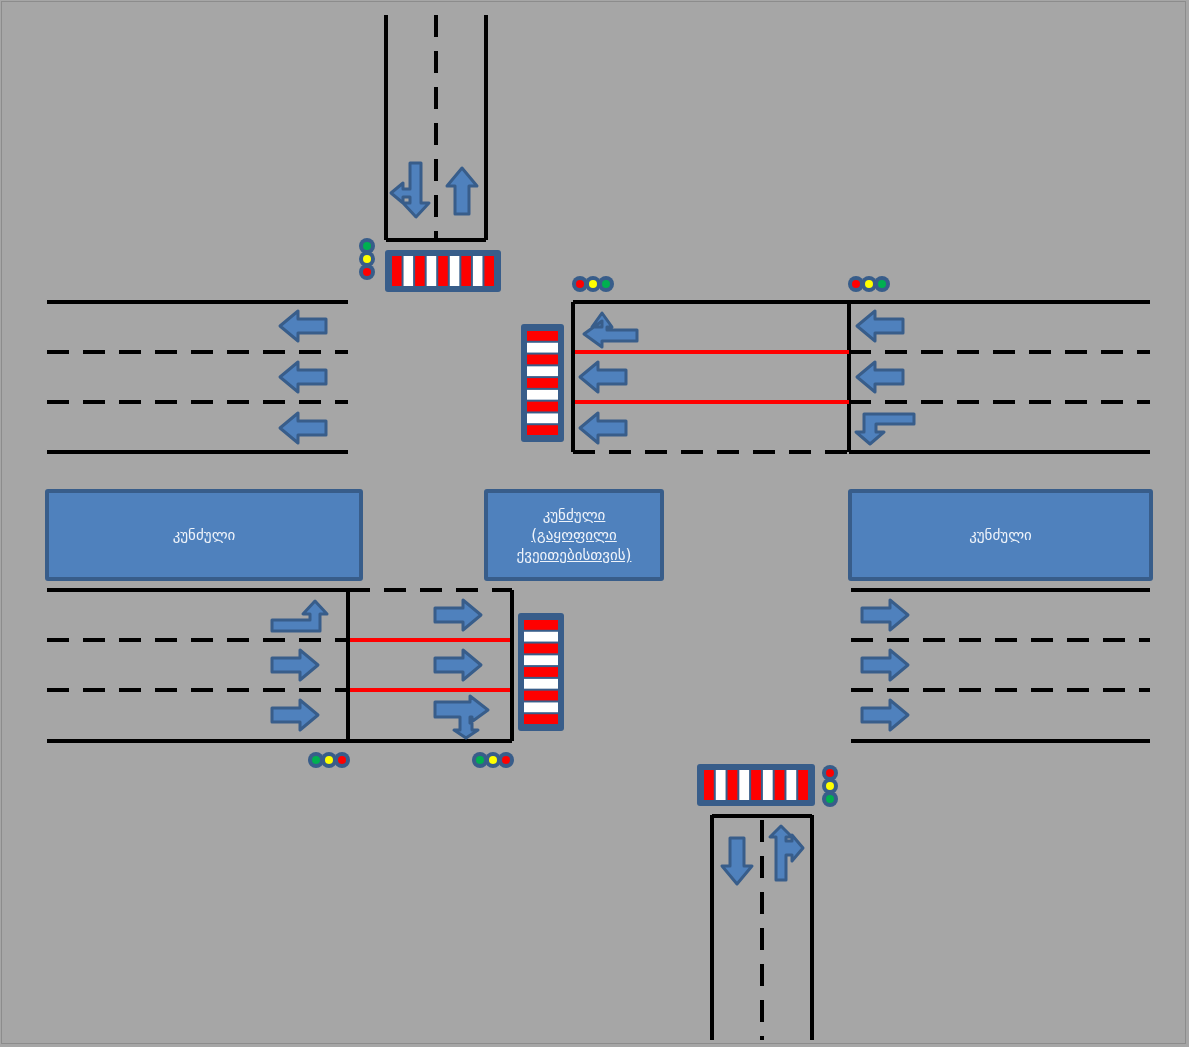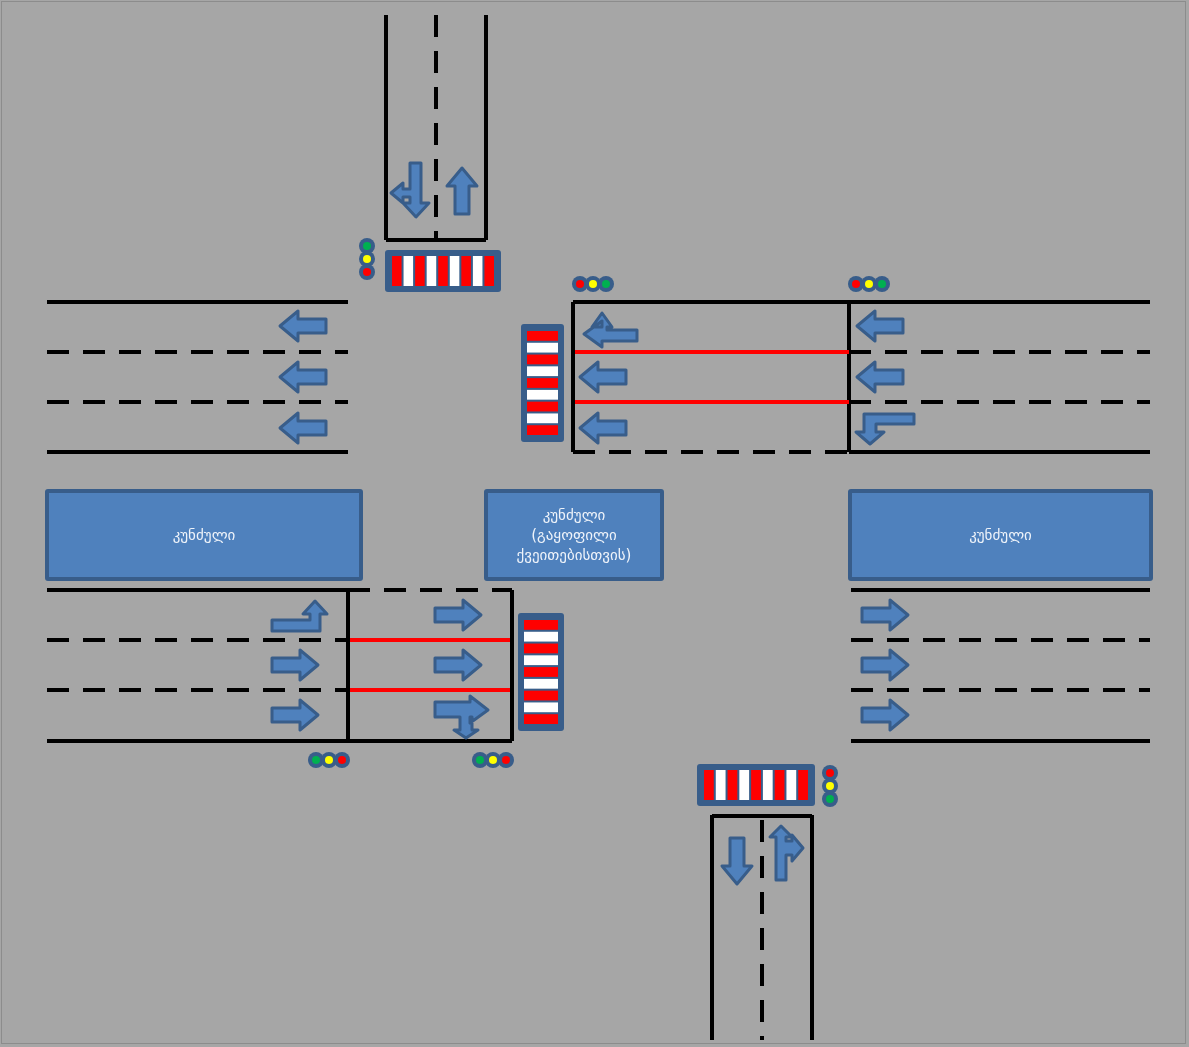--- a/index.html
+++ b/index.html
@@ -185,18 +185,18 @@
         <circle cx="830" cy="799" r="4" fill="#00b050"></circle>
       </g>
     </g>
 </svg>
 
 <div class="frame"></div>
 
 <div class="island" style="left:45px;top:489px;width:318px;height:92px;">
   <span>კუნძული</span>
 </div>
-<div class="island" style="left:484px;top:489px;width:180px;height:92px;padding:0 12px;">
+<div class="island" style="left:484px;top:489px;width:180px;height:92px;padding:0 12px;text-decoration:underline;">
   <span>კუნძული (გაყოფილი ქვეითებისთვის)</span>
 </div>
 <div class="island" style="left:848px;top:489px;width:305px;height:92px;">
   <span>კუნძული</span>
 </div>
 
 </body></html>

